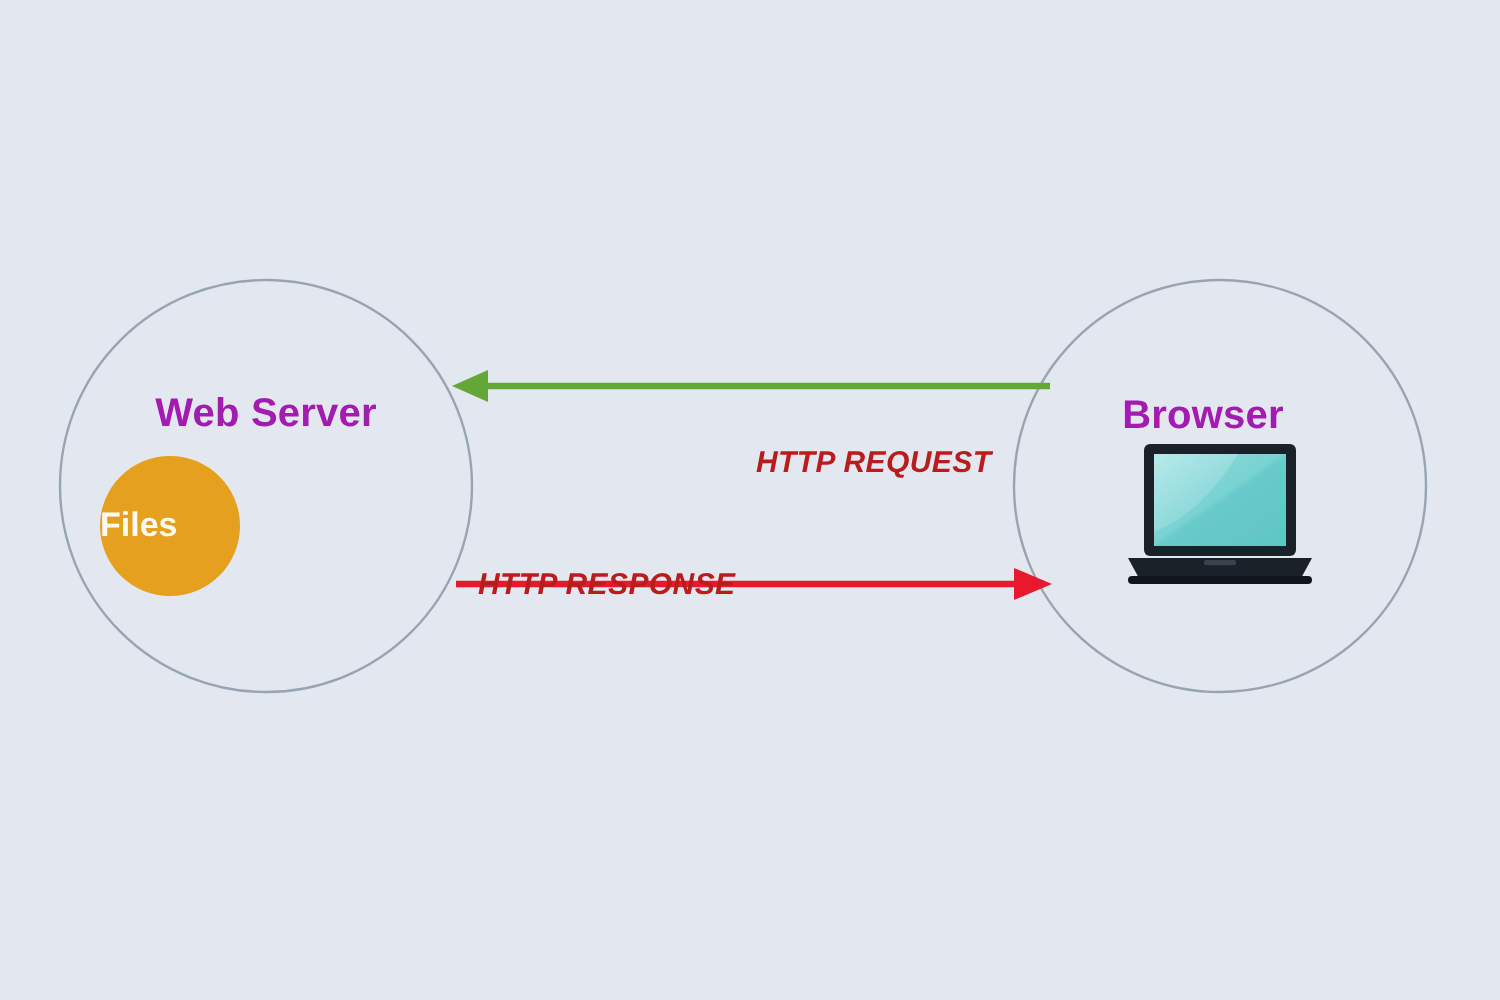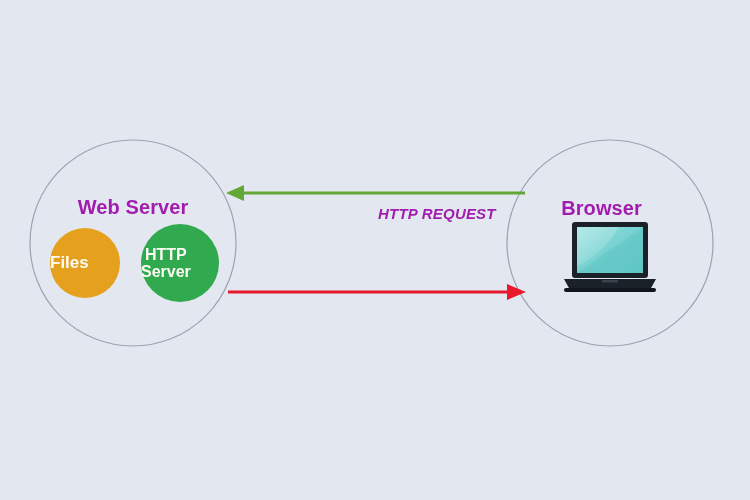--- a/index.html
+++ b/index.html
@@ -80,23 +80,24 @@
     height: 78px;
     font-size: 16px;
   }
 
   
   .arrow-label {
     position: absolute;
     font-size: 15px;
     font-weight: bold;
     font-style: italic;
-    color: #a21caf;
+    color: #b91c1c;
     white-space: nowrap;
     letter-spacing: 0.2px;
+    margin-top: 18px;
   }
 </style>
 </head>
 <body>
 
 <div id="canvas">
 
 
   <svg id="diagram" viewBox="0 0 750 500">
     <defs>
@@ -141,25 +142,20 @@
       <rect x="38" y="58" width="16" height="2.6" rx="1" ry="1" fill="#3a424c"></rect>
     </g>
   </svg>
 
   <div class="node-title" style="left:133px; top:196px;">Web Server</div>
 
   <div class="inner-circle files" style="left:85px; top:263px;">
     <span>Files</span>
   </div>
 
-  <div class="inner-circle httpserver" style="left:180px; top:263px;">
-    <span>
-      <span>HTTP</span><br>
-      <span>Server</span>
-    </span>
-  </div>
 
   <div class="node-title" style="left:586px; top:197px;padding-left:31px;">Browser</div>
 
   <div class="arrow-label" style="left:378px; top:205px;">HTTP REQUEST</div>
 
+  <div class="arrow-label" style="left:239px; top:266px;">HTTP RESPONSE</div>
 
 </div>
 
 </body></html>

